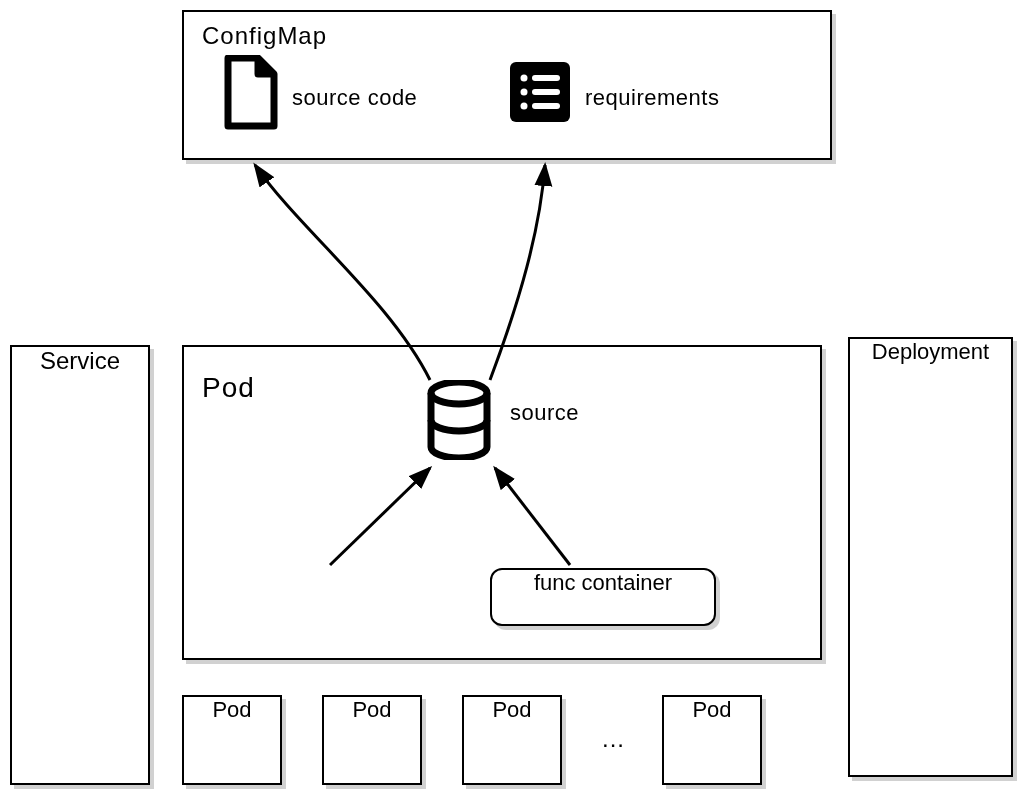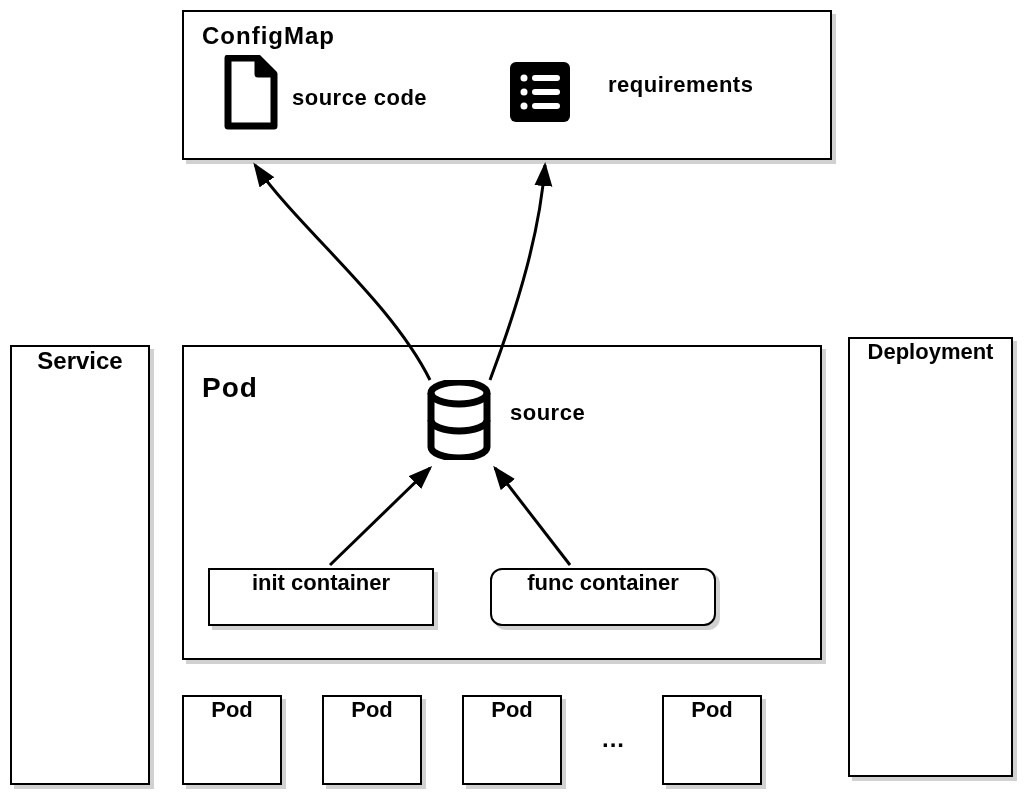--- a/index.html
+++ b/index.html
@@ -8,21 +8,20 @@
     width: 1025px;
     height: 796px;
     background: #ffffff;
     font-family: "Comic Sans MS", "Segoe Script", cursive, sans-serif;
     color: #000;
   }
   .diagram {
     position: relative;
     width: 854px;
     height: 796px;
-    font-weight: bold;
   }
   .box {
     position: absolute;
     border: 2px solid #000;
     background: #fff;
     box-shadow: 4px 4px 0 rgba(0,0,0,0.18);
     box-sizing: border-box;
   }
   .label {
     position: absolute;
@@ -67,21 +66,21 @@
     <svg viewBox="0 0 60 60" width="60" height="60">
       <rect x="0" y="0" width="60" height="60" rx="6" fill="#000"></rect>
       <circle cx="14" cy="16" r="3.5" fill="#fff"></circle>
       <rect x="22" y="13" width="28" height="6" rx="3" fill="#fff"></rect>
       <circle cx="14" cy="30" r="3.5" fill="#fff"></circle>
       <rect x="22" y="27" width="28" height="6" rx="3" fill="#fff"></rect>
       <circle cx="14" cy="44" r="3.5" fill="#fff"></circle>
       <rect x="22" y="41" width="28" height="6" rx="3" fill="#fff"></rect>
     </svg>
   </div>
-  <div class="label small-label" style="position:absolute; left:585px; top:72px;margin-left:23px;">requirements</div>
+  <div class="label small-label" style="position:absolute; left:585px; top:85px;">requirements</div>
 
   <div class="box center-text" style="left:10px; top:345px; width:140px; height:440px; font-size:24px;">
     <span>Service</span>
   </div>
 
   <div class="box center-text" style="left:848px; top:337px; width:165px; height:440px; font-size:22px;">
     <span>Deployment</span>
   </div>
 
   <div class="box" style="left:182px; top:345px; width:640px; height:315px;">
@@ -92,23 +91,20 @@
     <svg viewBox="0 0 68 80" width="68" height="80">
       <ellipse cx="34" cy="13" rx="28" ry="11" fill="#fff" stroke="#000" stroke-width="7"></ellipse>
       <path d="M6 13 V67" stroke="#000" stroke-width="7" fill="none"></path>
       <path d="M62 13 V67" stroke="#000" stroke-width="7" fill="none"></path>
       <path d="M6 40 A28 11 0 0 0 62 40" stroke="#000" stroke-width="7" fill="none"></path>
       <path d="M6 67 A28 11 0 0 0 62 67" stroke="#000" stroke-width="7" fill="none"></path>
     </svg>
   </div>
   <div class="label small-label" style="position:absolute; left:510px; top:400px;">source</div>
 
-  <div class="box center-text" style="left:208px; top:568px; width:226px; height:58px; font-size:22px;">
-    <span>init container</span>
-  </div>
 
   <div class="box center-text" style="left:490px; top:568px; width:226px; height:58px; font-size:22px;border-radius:12px;">
     <span>func container</span>
   </div>
 
   <div class="box center-text" style="left:182px; top:695px; width:100px; height:90px; font-size:22px;">
     <span>Pod</span>
   </div>
   <div class="box center-text" style="left:322px; top:695px; width:100px; height:90px; font-size:22px;">
     <span>Pod</span>

